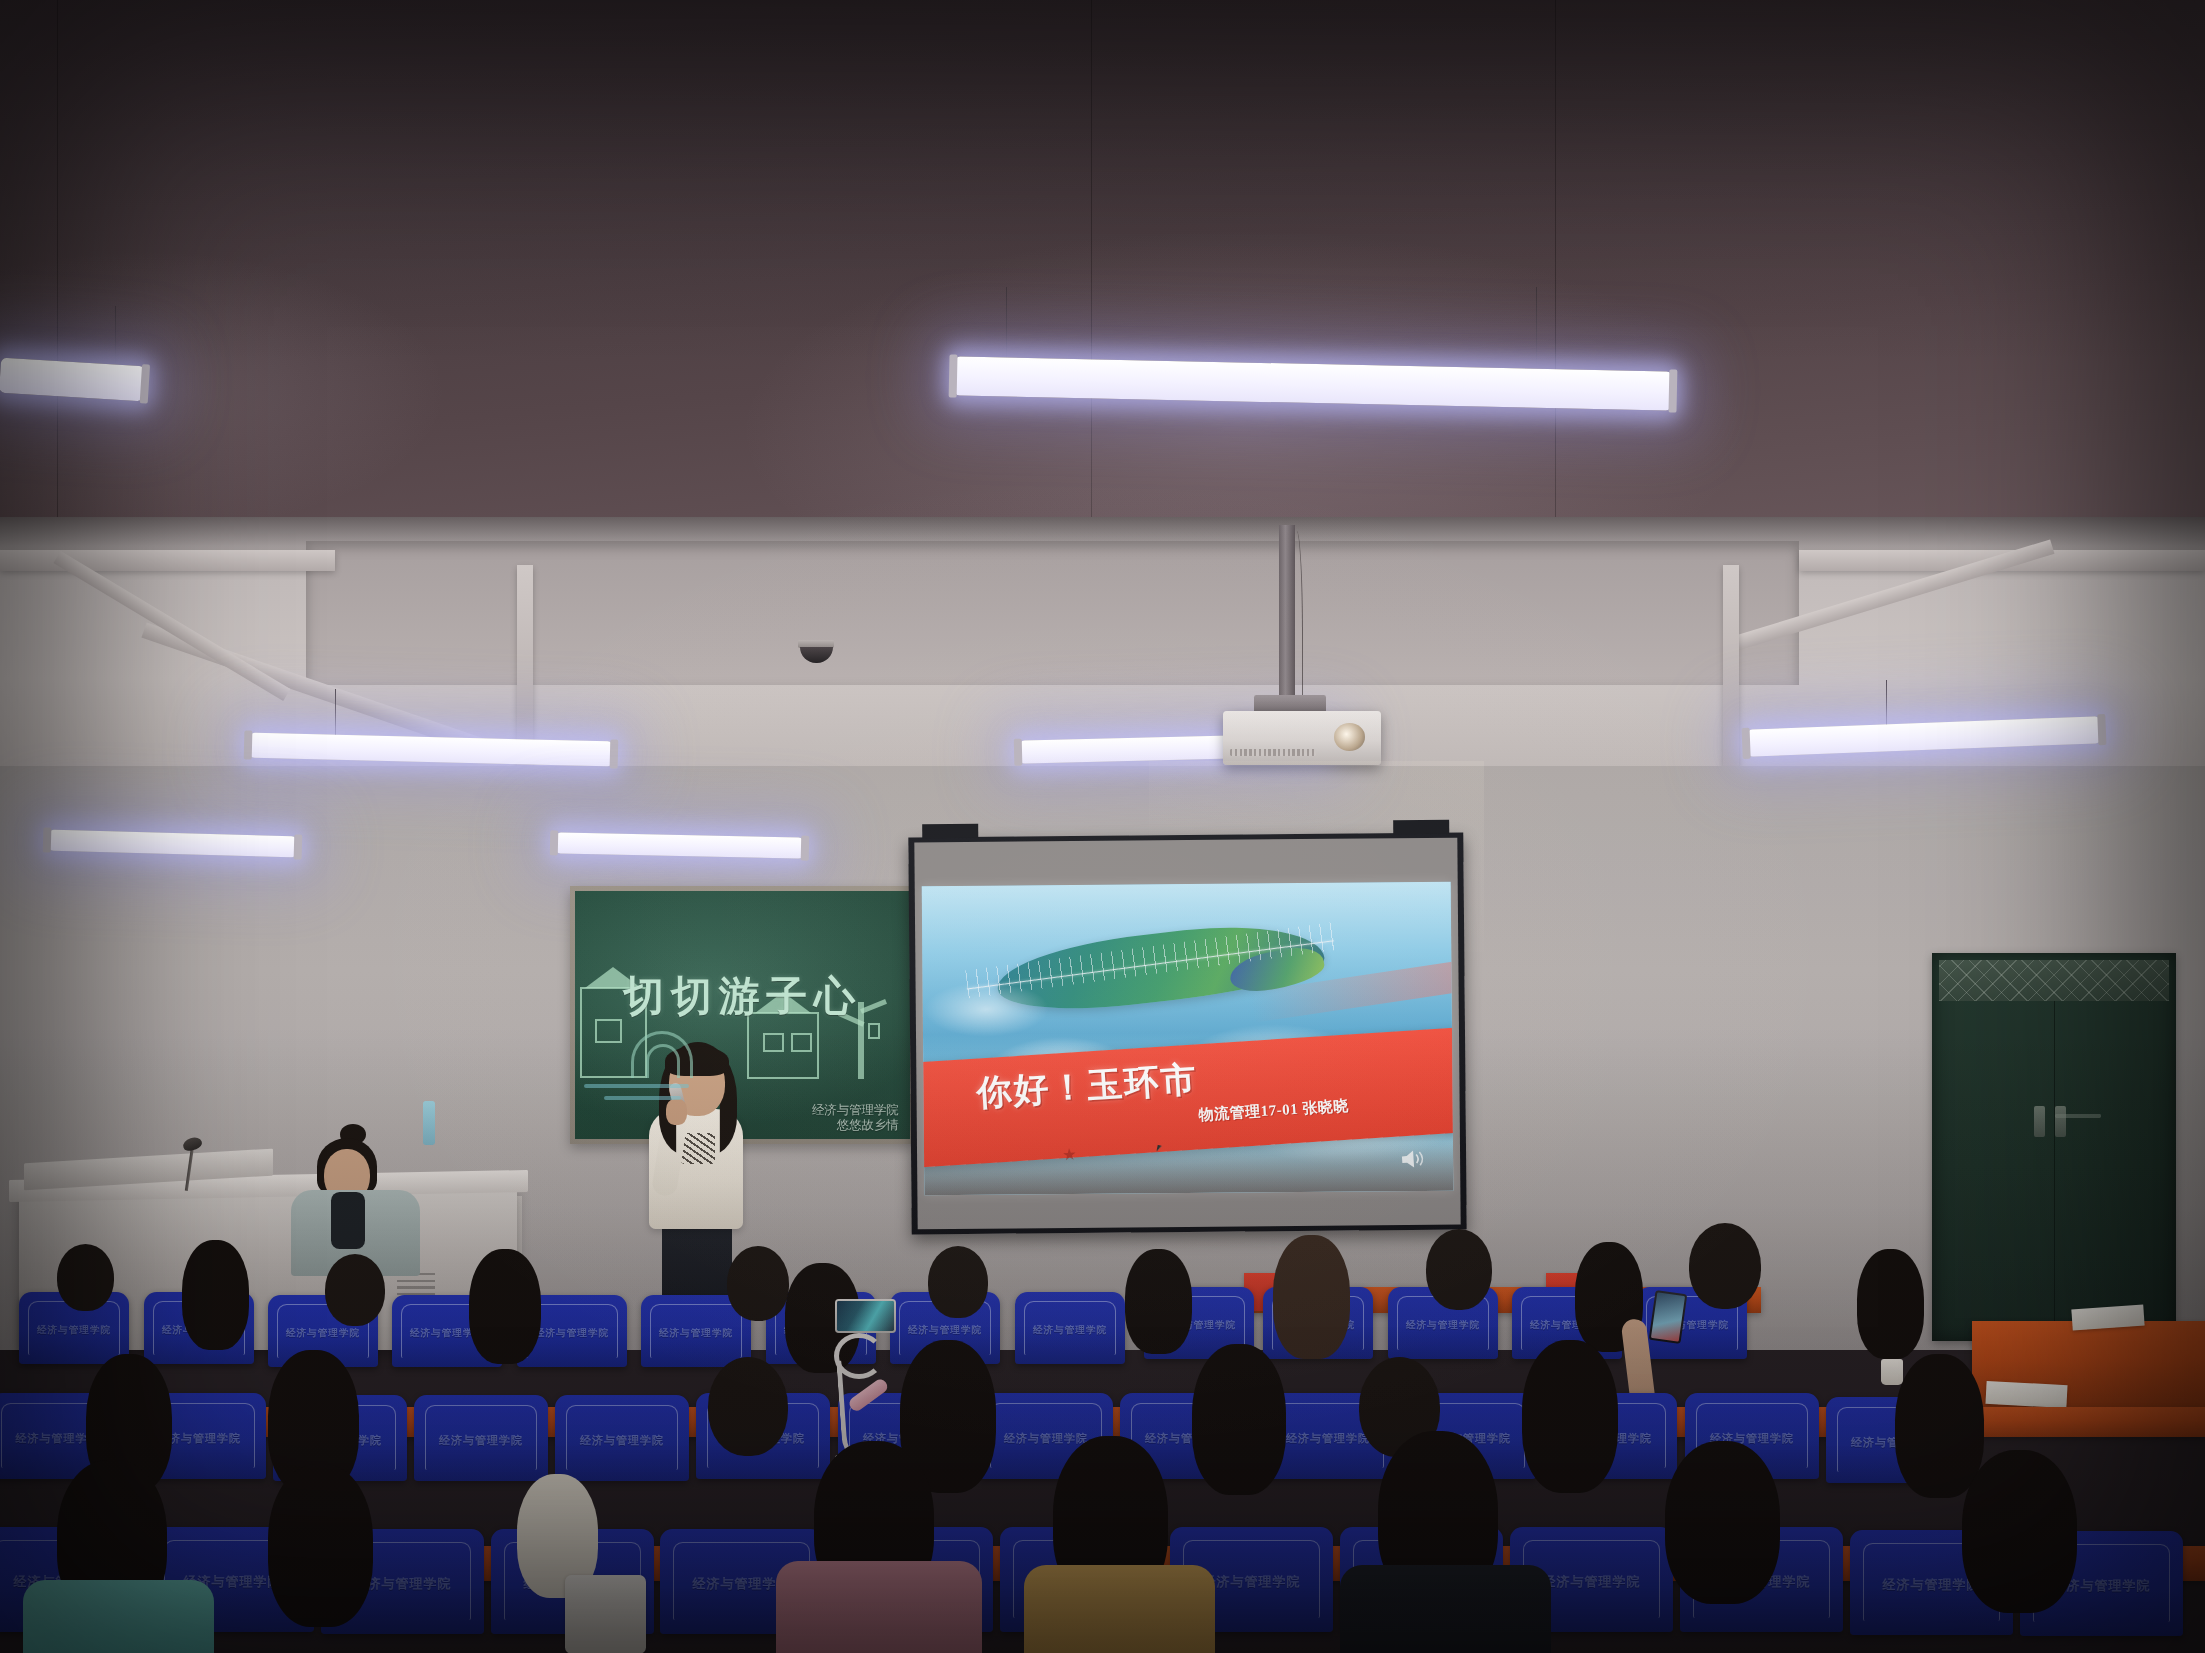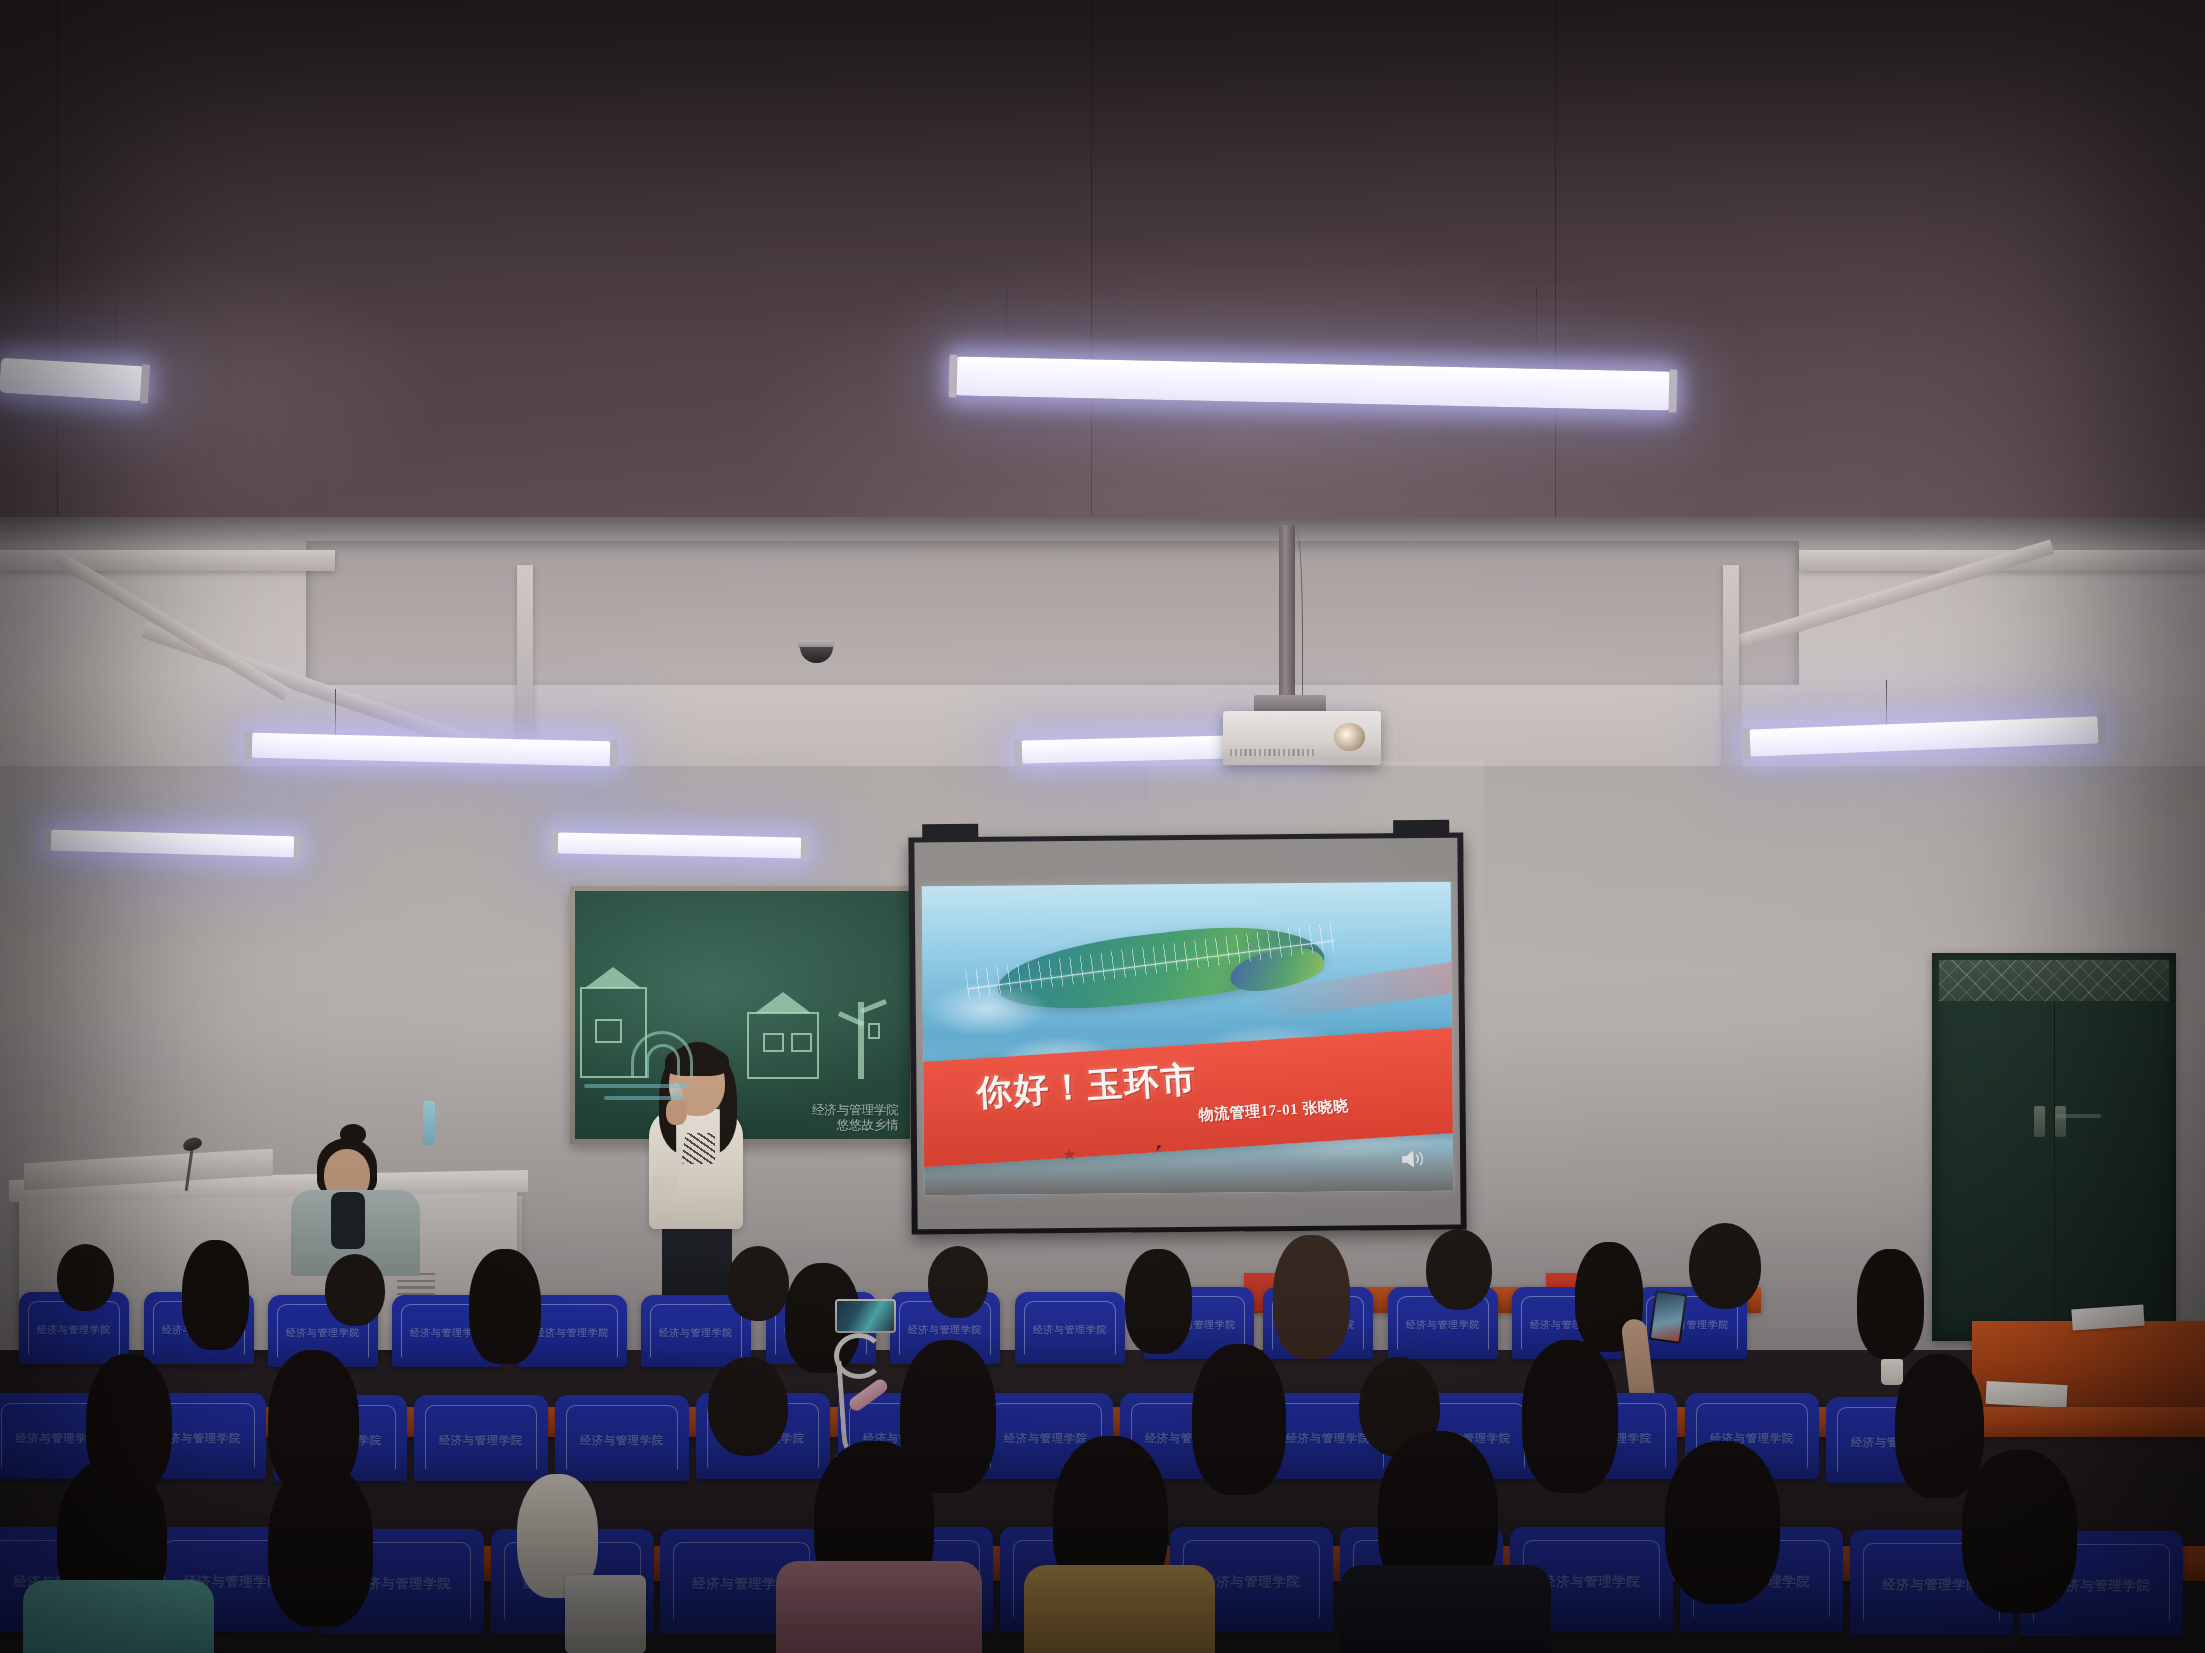--- a/index.html
+++ b/index.html
@@ -679,20 +679,21 @@
       <div class="chalk-roof" style="left:180px;top:101px;"></div>
       <div class="chalk" style="left:188px;top:142px;width:21px;height:19px;border-width:2.4px;"></div>
       <div class="chalk" style="left:216px;top:142px;width:21px;height:19px;border-width:2.4px;"></div>
       <div class="chalk-tree-trunk" style="left:283px;top:111px;height:77px;"></div>
       <div class="chalk-tree-branch" style="left:264px;top:120px;width:27px;transform:rotate(24deg);"></div>
       <div class="chalk-tree-branch" style="left:286px;top:118px;width:27px;transform:rotate(-22deg);"></div>
       <div class="chalk" style="left:293px;top:132px;width:12.4px;height:16.3px;border-width:2.4px;"></div>
       <div class="chalk-water" style="left:9.6px;top:193px;width:105px;"></div>
       <div class="chalk-water" style="left:29px;top:205px;width:77px;"></div>
 
+      <div class="bb-line2">切切游子心</div>
       <div class="bb-sign">
         <div>经济与管理学院</div>
         <div>悠悠故乡情</div>
       </div>
     </div>
   </div>
 
   <div class="screen-outer">
     <div class="screen-hanger" style="left:14.4px;"></div>
     <div class="screen-hanger" style="right:14.4px;"></div>

